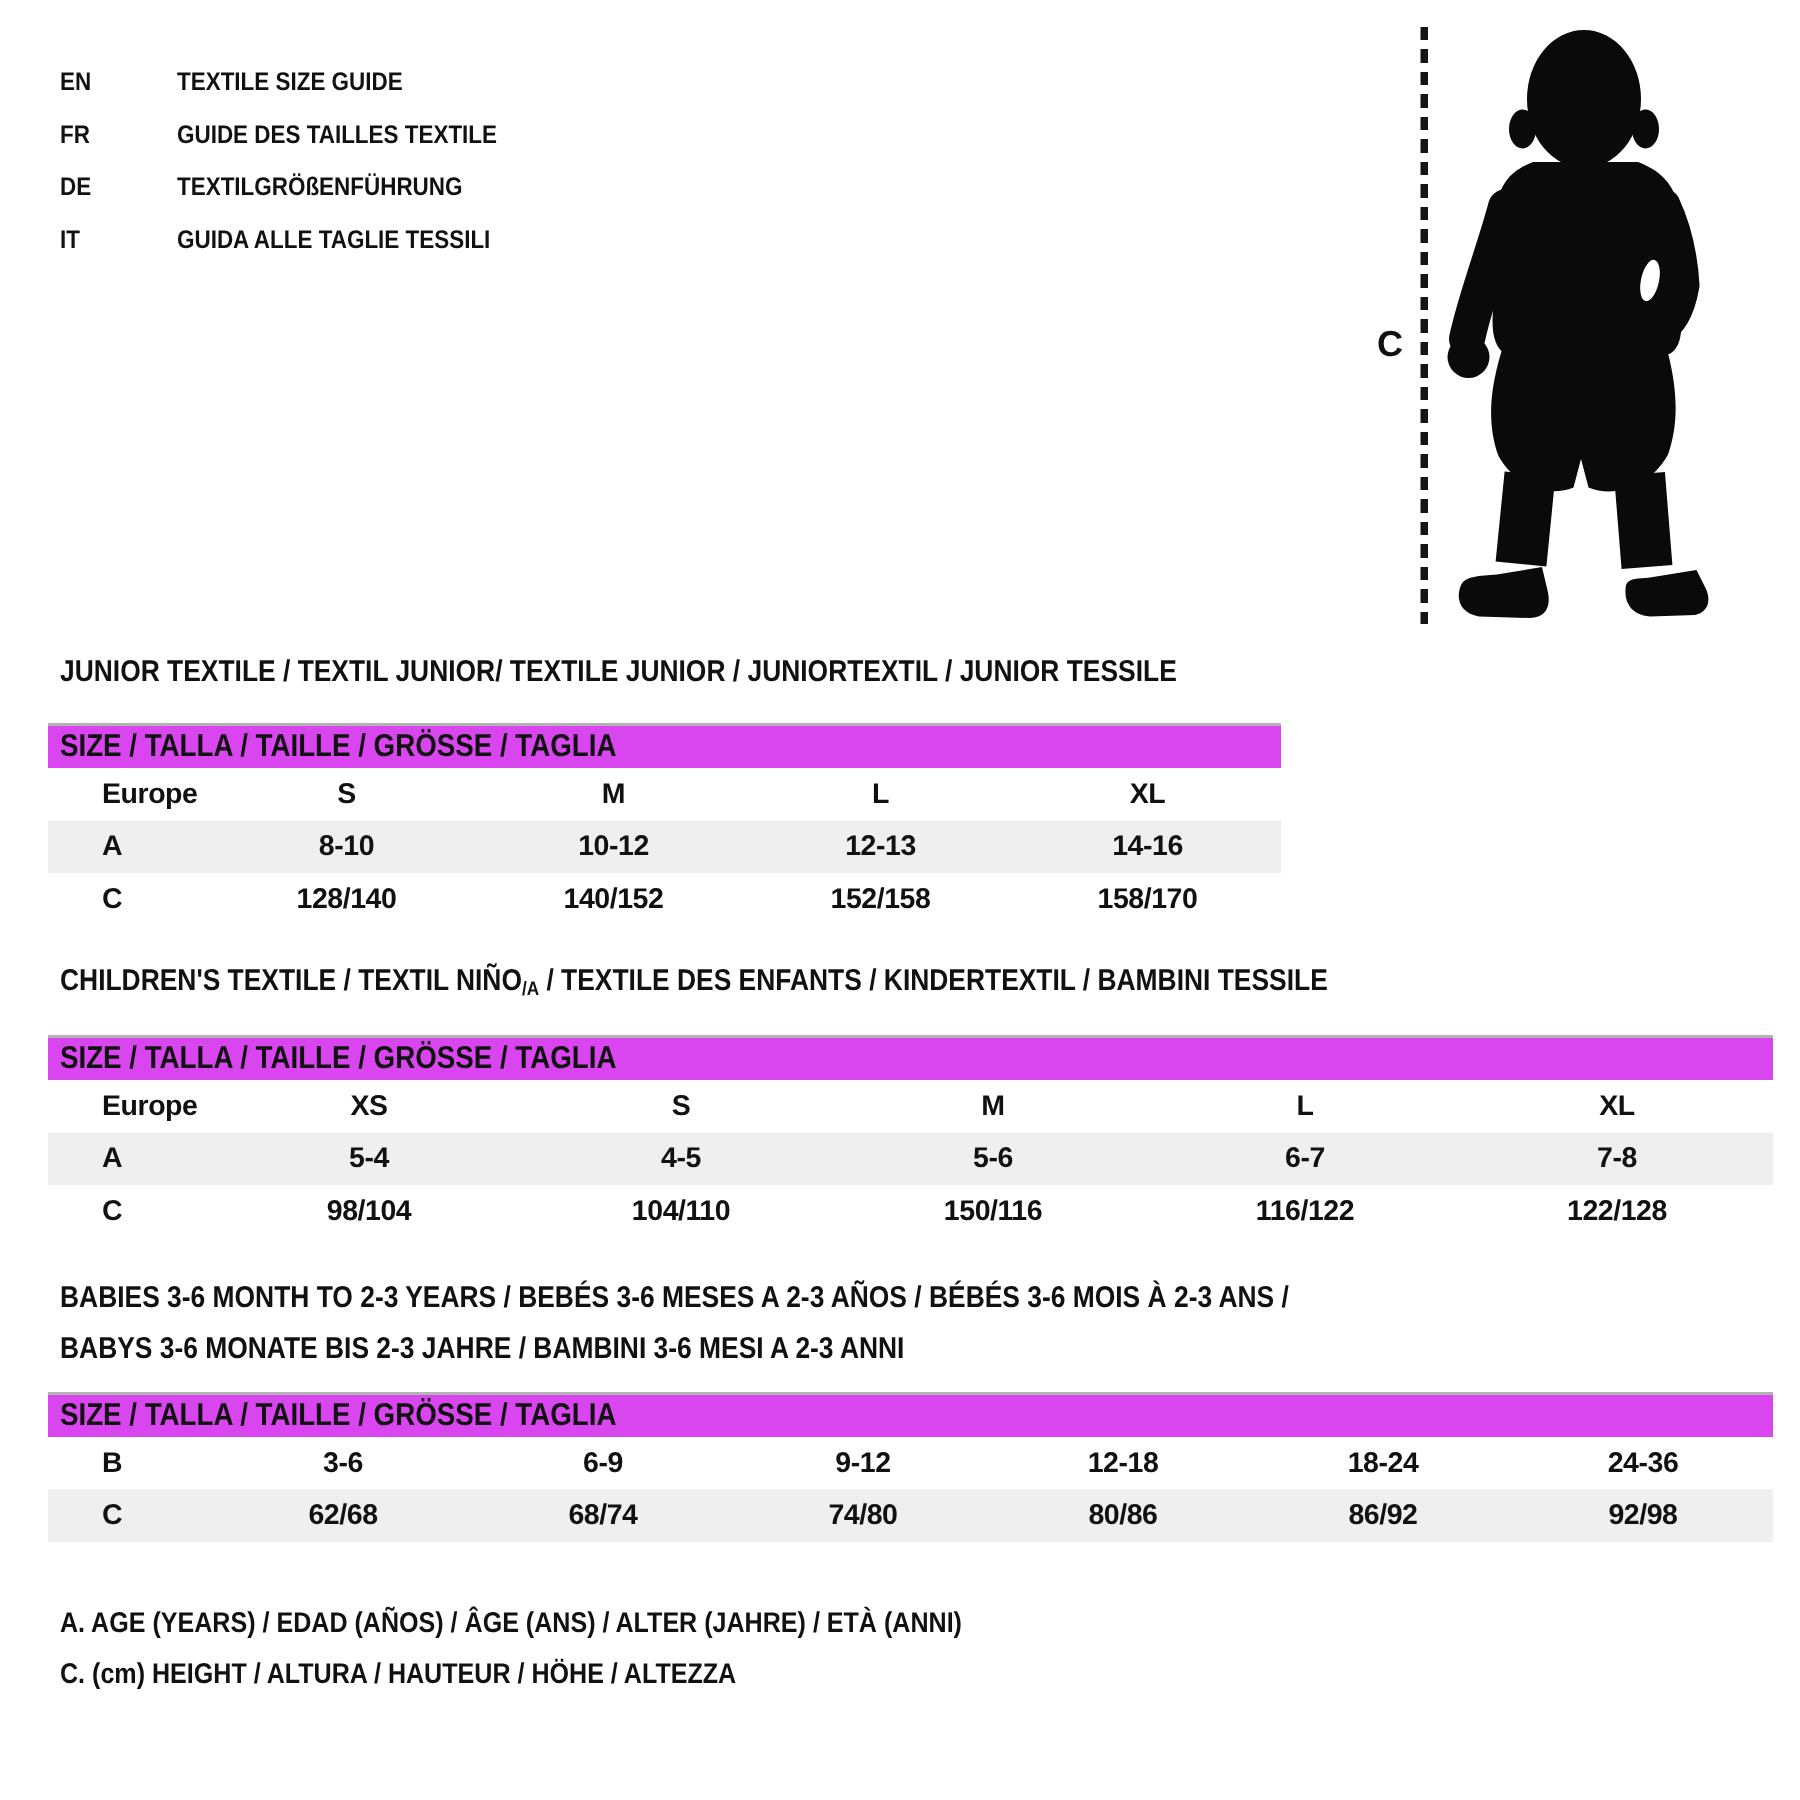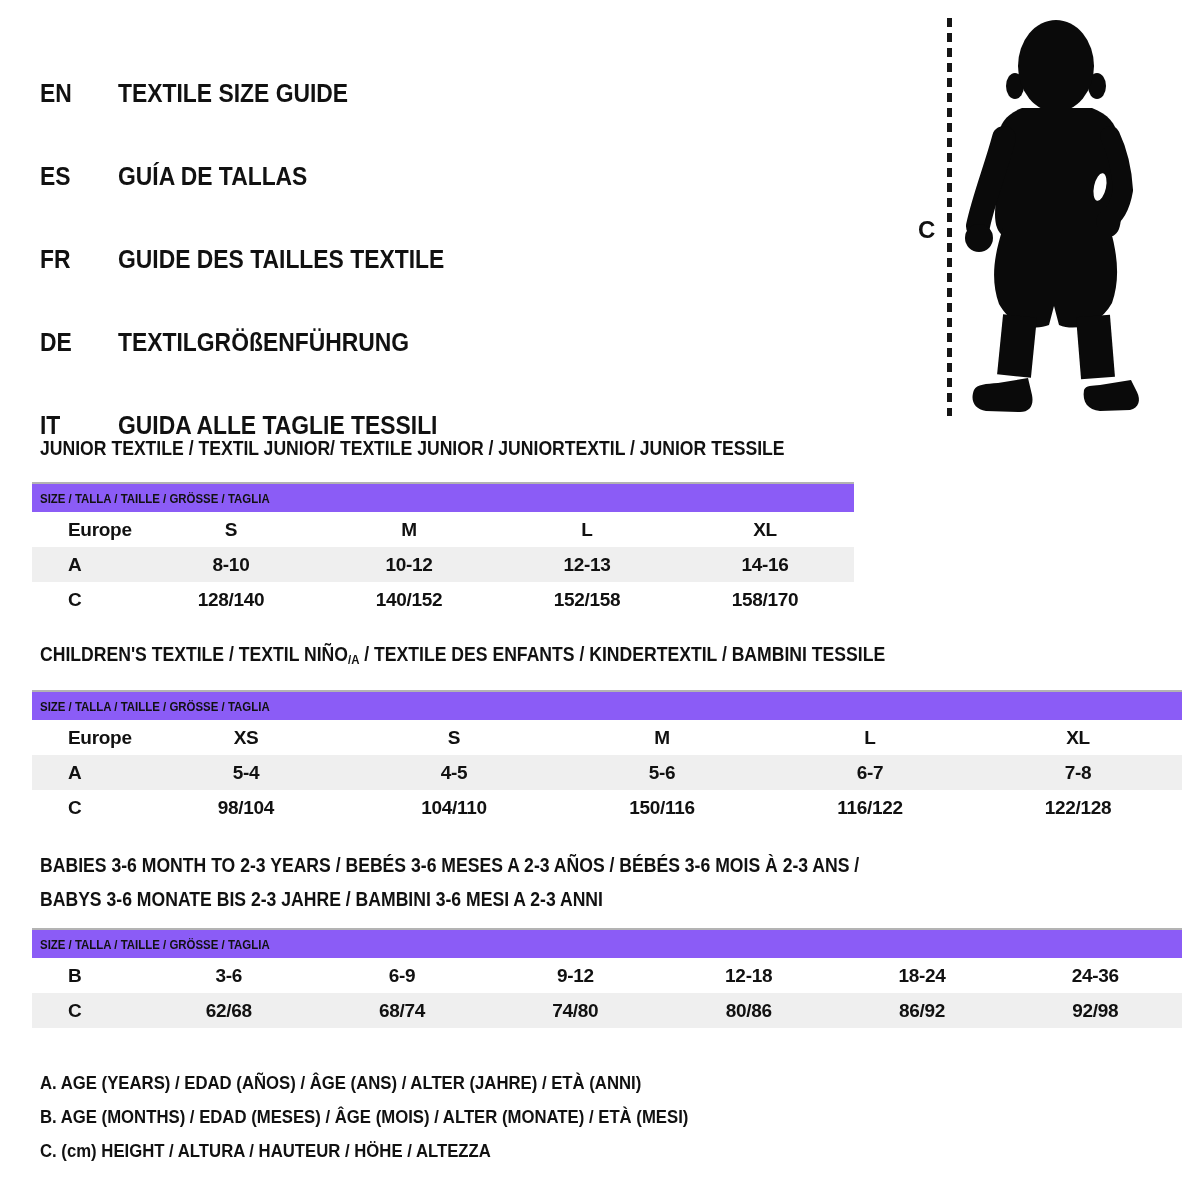--- a/index.html
+++ b/index.html
@@ -7,63 +7,59 @@
     width:1200px;height:1200px;position:relative;overflow:hidden;
     background:#ffffff;color:#111111;
     font-family:"Liberation Sans","DejaVu Sans",sans-serif;
     font-weight:bold;
   }
   .abs{position:absolute;}
   .cond{display:inline-block;transform:scaleX(0.88);transform-origin:0 50%;white-space:nowrap;}
 
   
   .lang-block{top:30px;left:40px;}
-  .lang-row{display:flex;height:35px;align-items:flex-start;font-size:26px;margin-top:48px;}
+  .lang-row{display:flex;height:35px;align-items:flex-end;font-size:17px;}
   .lang-code{width:78px;}
 
   
   .dash-line{left:947px;top:18px;width:5px;height:398px;
     background:repeating-linear-gradient(to bottom,#151515 0 9px,transparent 9px 15px);}
   .fig-label{left:918px;top:216px;font-size:24px;}
   .baby-wrap{left:958px;top:18px;width:195px;height:400px;}
   .baby-wrap svg{display:block;width:100%;height:100%;}
 
   
   .sec-title{left:40px;font-size:20px;white-space:nowrap;}
   .sub{font-size:13px;vertical-align:-3px;}
 
   
   .tbl{left:32px;}
   .t-narrow{width:822px;}
   .t-wide{width:1150px;}
-  .size-bar{height:30px;background:#8b5cf6;border-top:2px solid #b3b3b3;box-sizing:border-box;
-    display:flex;align-items:center;padding-left:8px;font-size:13px;}
+  .size-bar{height:30px;background:#d946ef;border-top:2px solid #b3b3b3;box-sizing:border-box;
+    display:flex;align-items:center;padding-left:8px;font-size:21px;}
   .trow{display:grid;height:35px;align-items:center;font-size:19px;letter-spacing:-0.3px;}
   .cols4{grid-template-columns:110px repeat(4,1fr);}
   .cols5{grid-template-columns:110px repeat(5,1fr);}
   .cols6{grid-template-columns:110px repeat(6,1fr);}
   .trow .lbl{padding-left:8px;text-align:left;margin-left:28px;}
   .trow .cell{text-align:center;}
   .alt{background:#efefef;}
 
   
   .legend{left:40px;top:1066px;font-size:19px;}
   .legend-line{height:34px;display:flex;align-items:center;white-space:nowrap;}
 </style>
 </head>
 <body>
 
 <div class="abs lang-block">
   <div class="lang-row">
     <span class="lang-code cond">EN</span>
     <span class="cond">TEXTILE SIZE GUIDE</span>
-  </div>
-  <div class="lang-row">
-    <span class="lang-code cond">ES</span>
-    <span class="cond">GUÍA DE TALLAS</span>
   </div>
   <div class="lang-row">
     <span class="lang-code cond">FR</span>
     <span class="cond">GUIDE DES TAILLES TEXTILE</span>
   </div>
   <div class="lang-row">
     <span class="lang-code cond">DE</span>
     <span class="cond">TEXTILGRÖßENFÜHRUNG</span>
   </div>
   <div class="lang-row">
@@ -192,18 +188,15 @@
     <span class="cell">86/92</span>
     <span class="cell">92/98</span>
   </div>
 </div>
 
 <div class="abs legend">
   <div class="legend-line">
       <span class="cond">A. AGE (YEARS) / EDAD (AÑOS) / ÂGE (ANS) / ALTER (JAHRE) / ETÀ (ANNI)</span>
     </div>
   <div class="legend-line">
-      <span class="cond">B. AGE (MONTHS) / EDAD (MESES) / ÂGE (MOIS) / ALTER (MONATE) / ETÀ (MESI)</span>
-    </div>
-  <div class="legend-line">
       <span class="cond">C. (cm) HEIGHT / ALTURA / HAUTEUR / HÖHE / ALTEZZA</span>
     </div>
 </div>
 
 </body></html>

